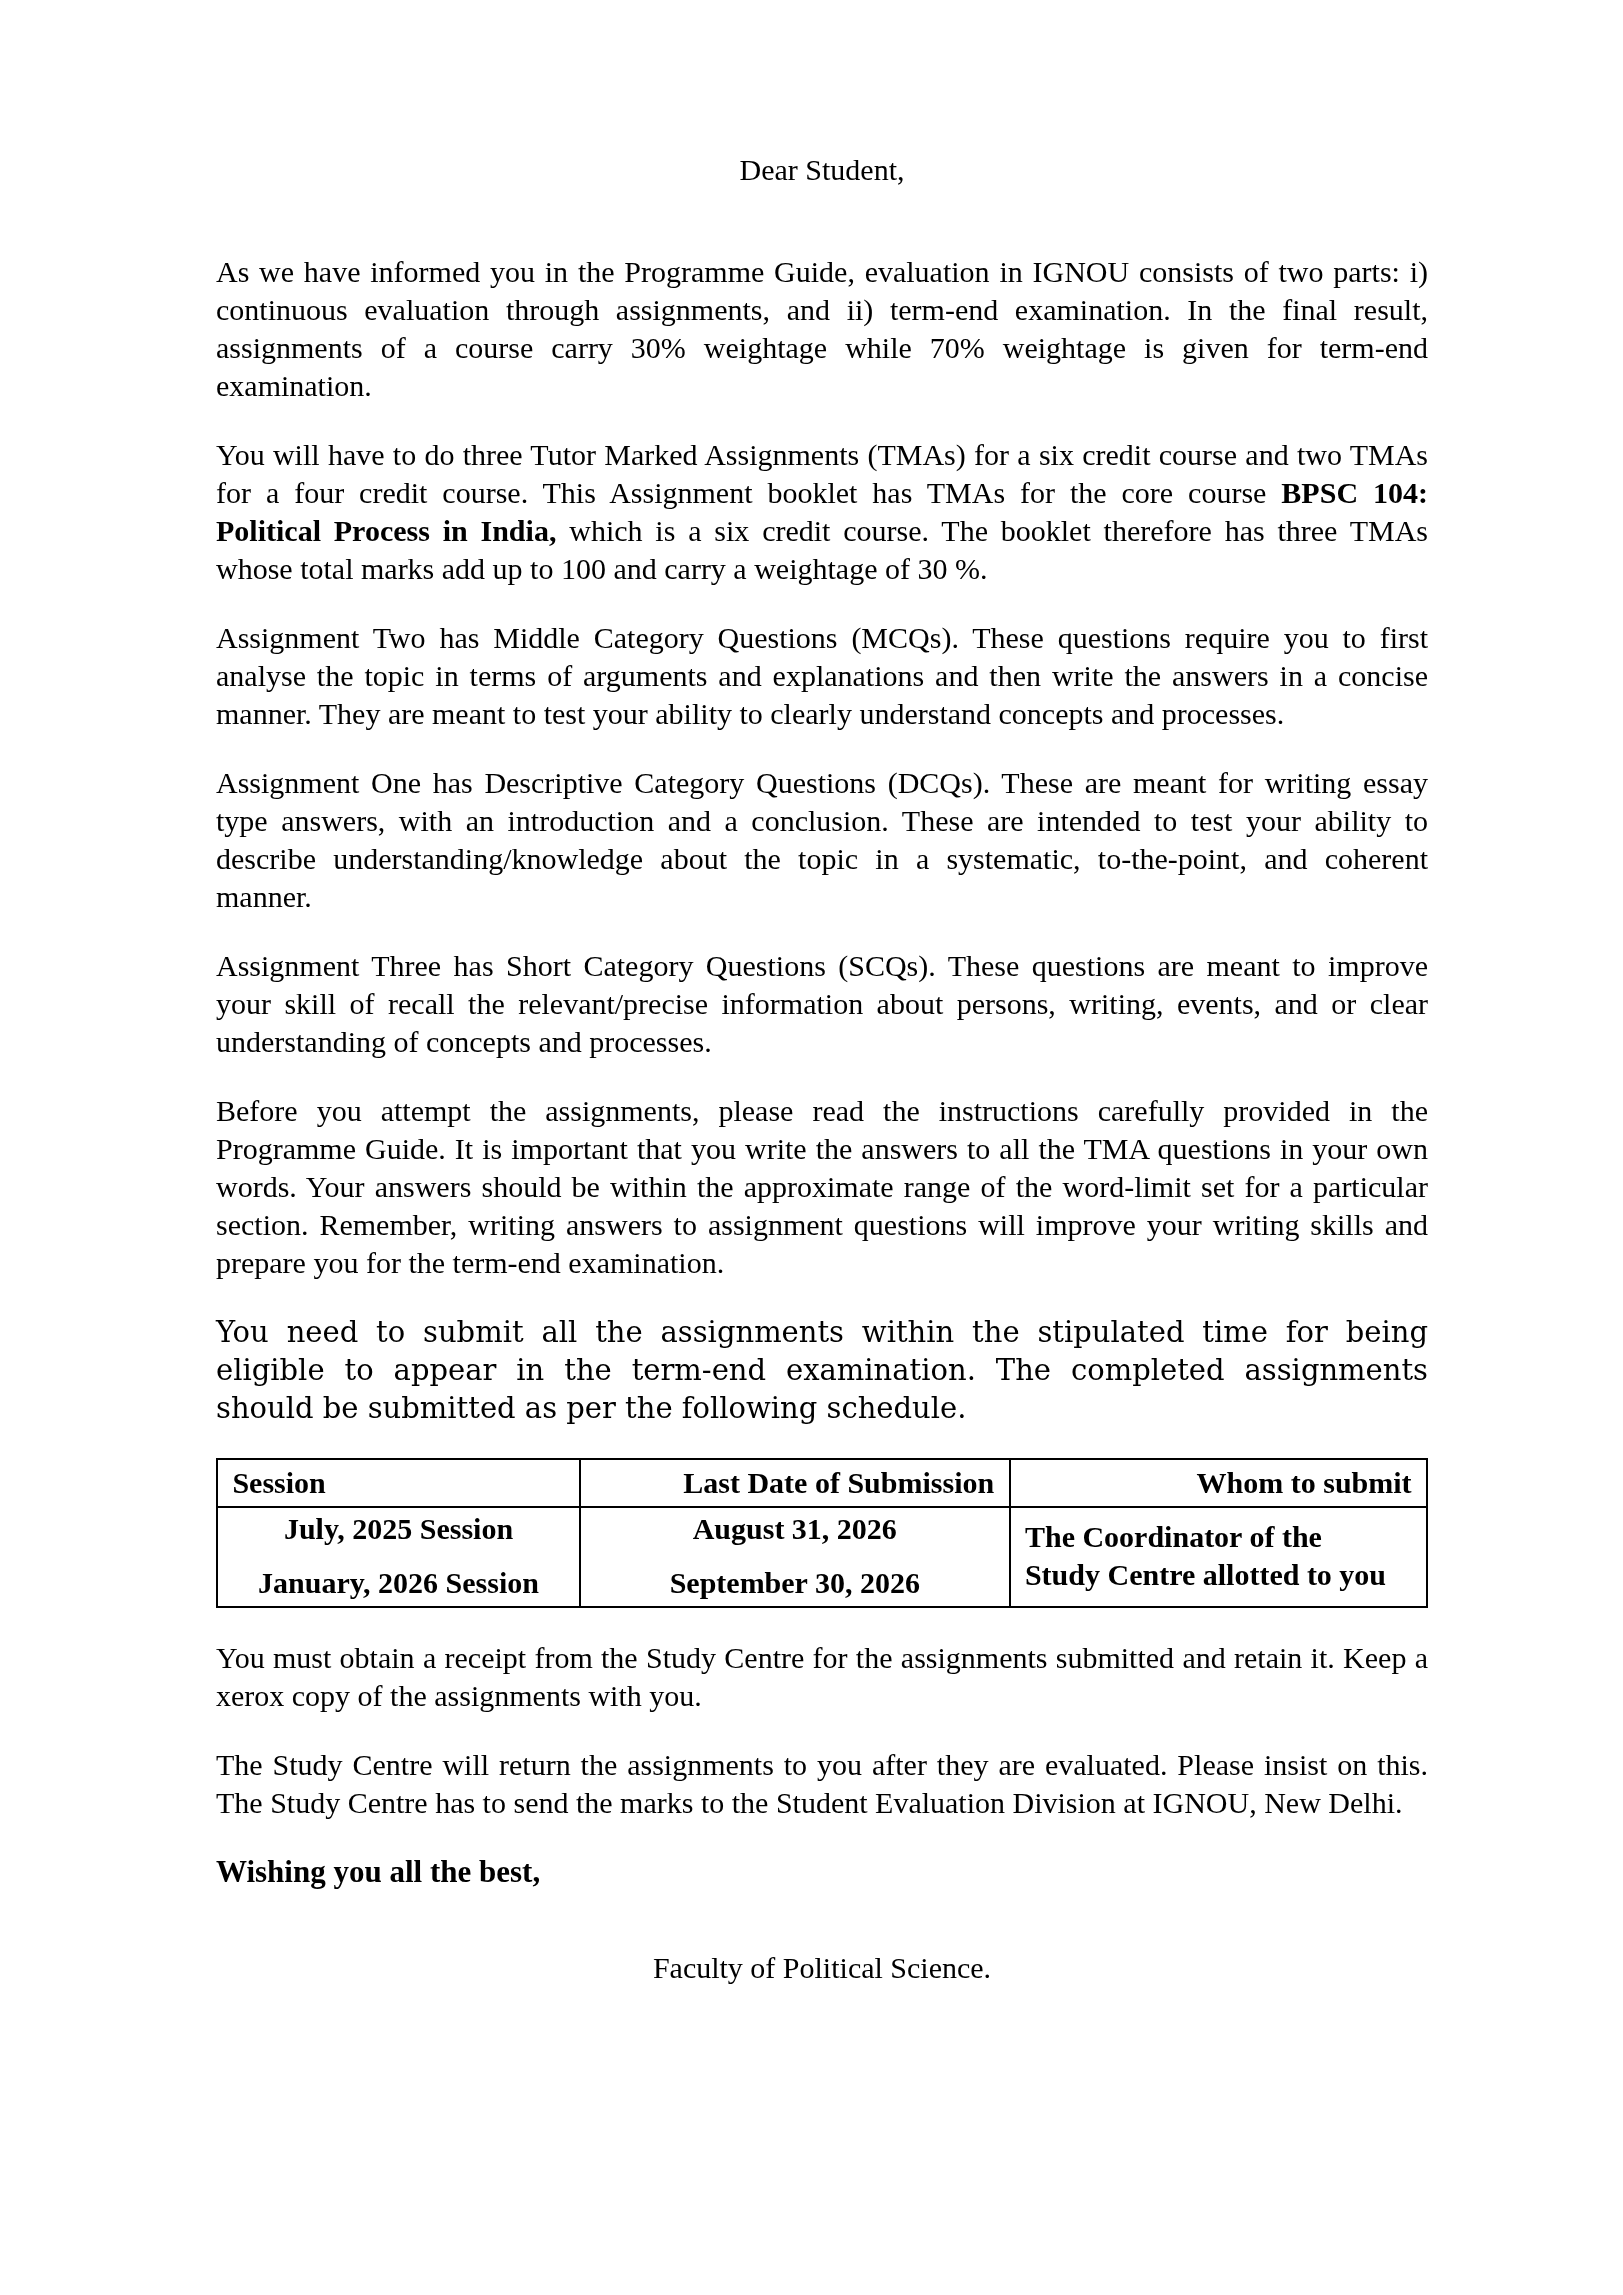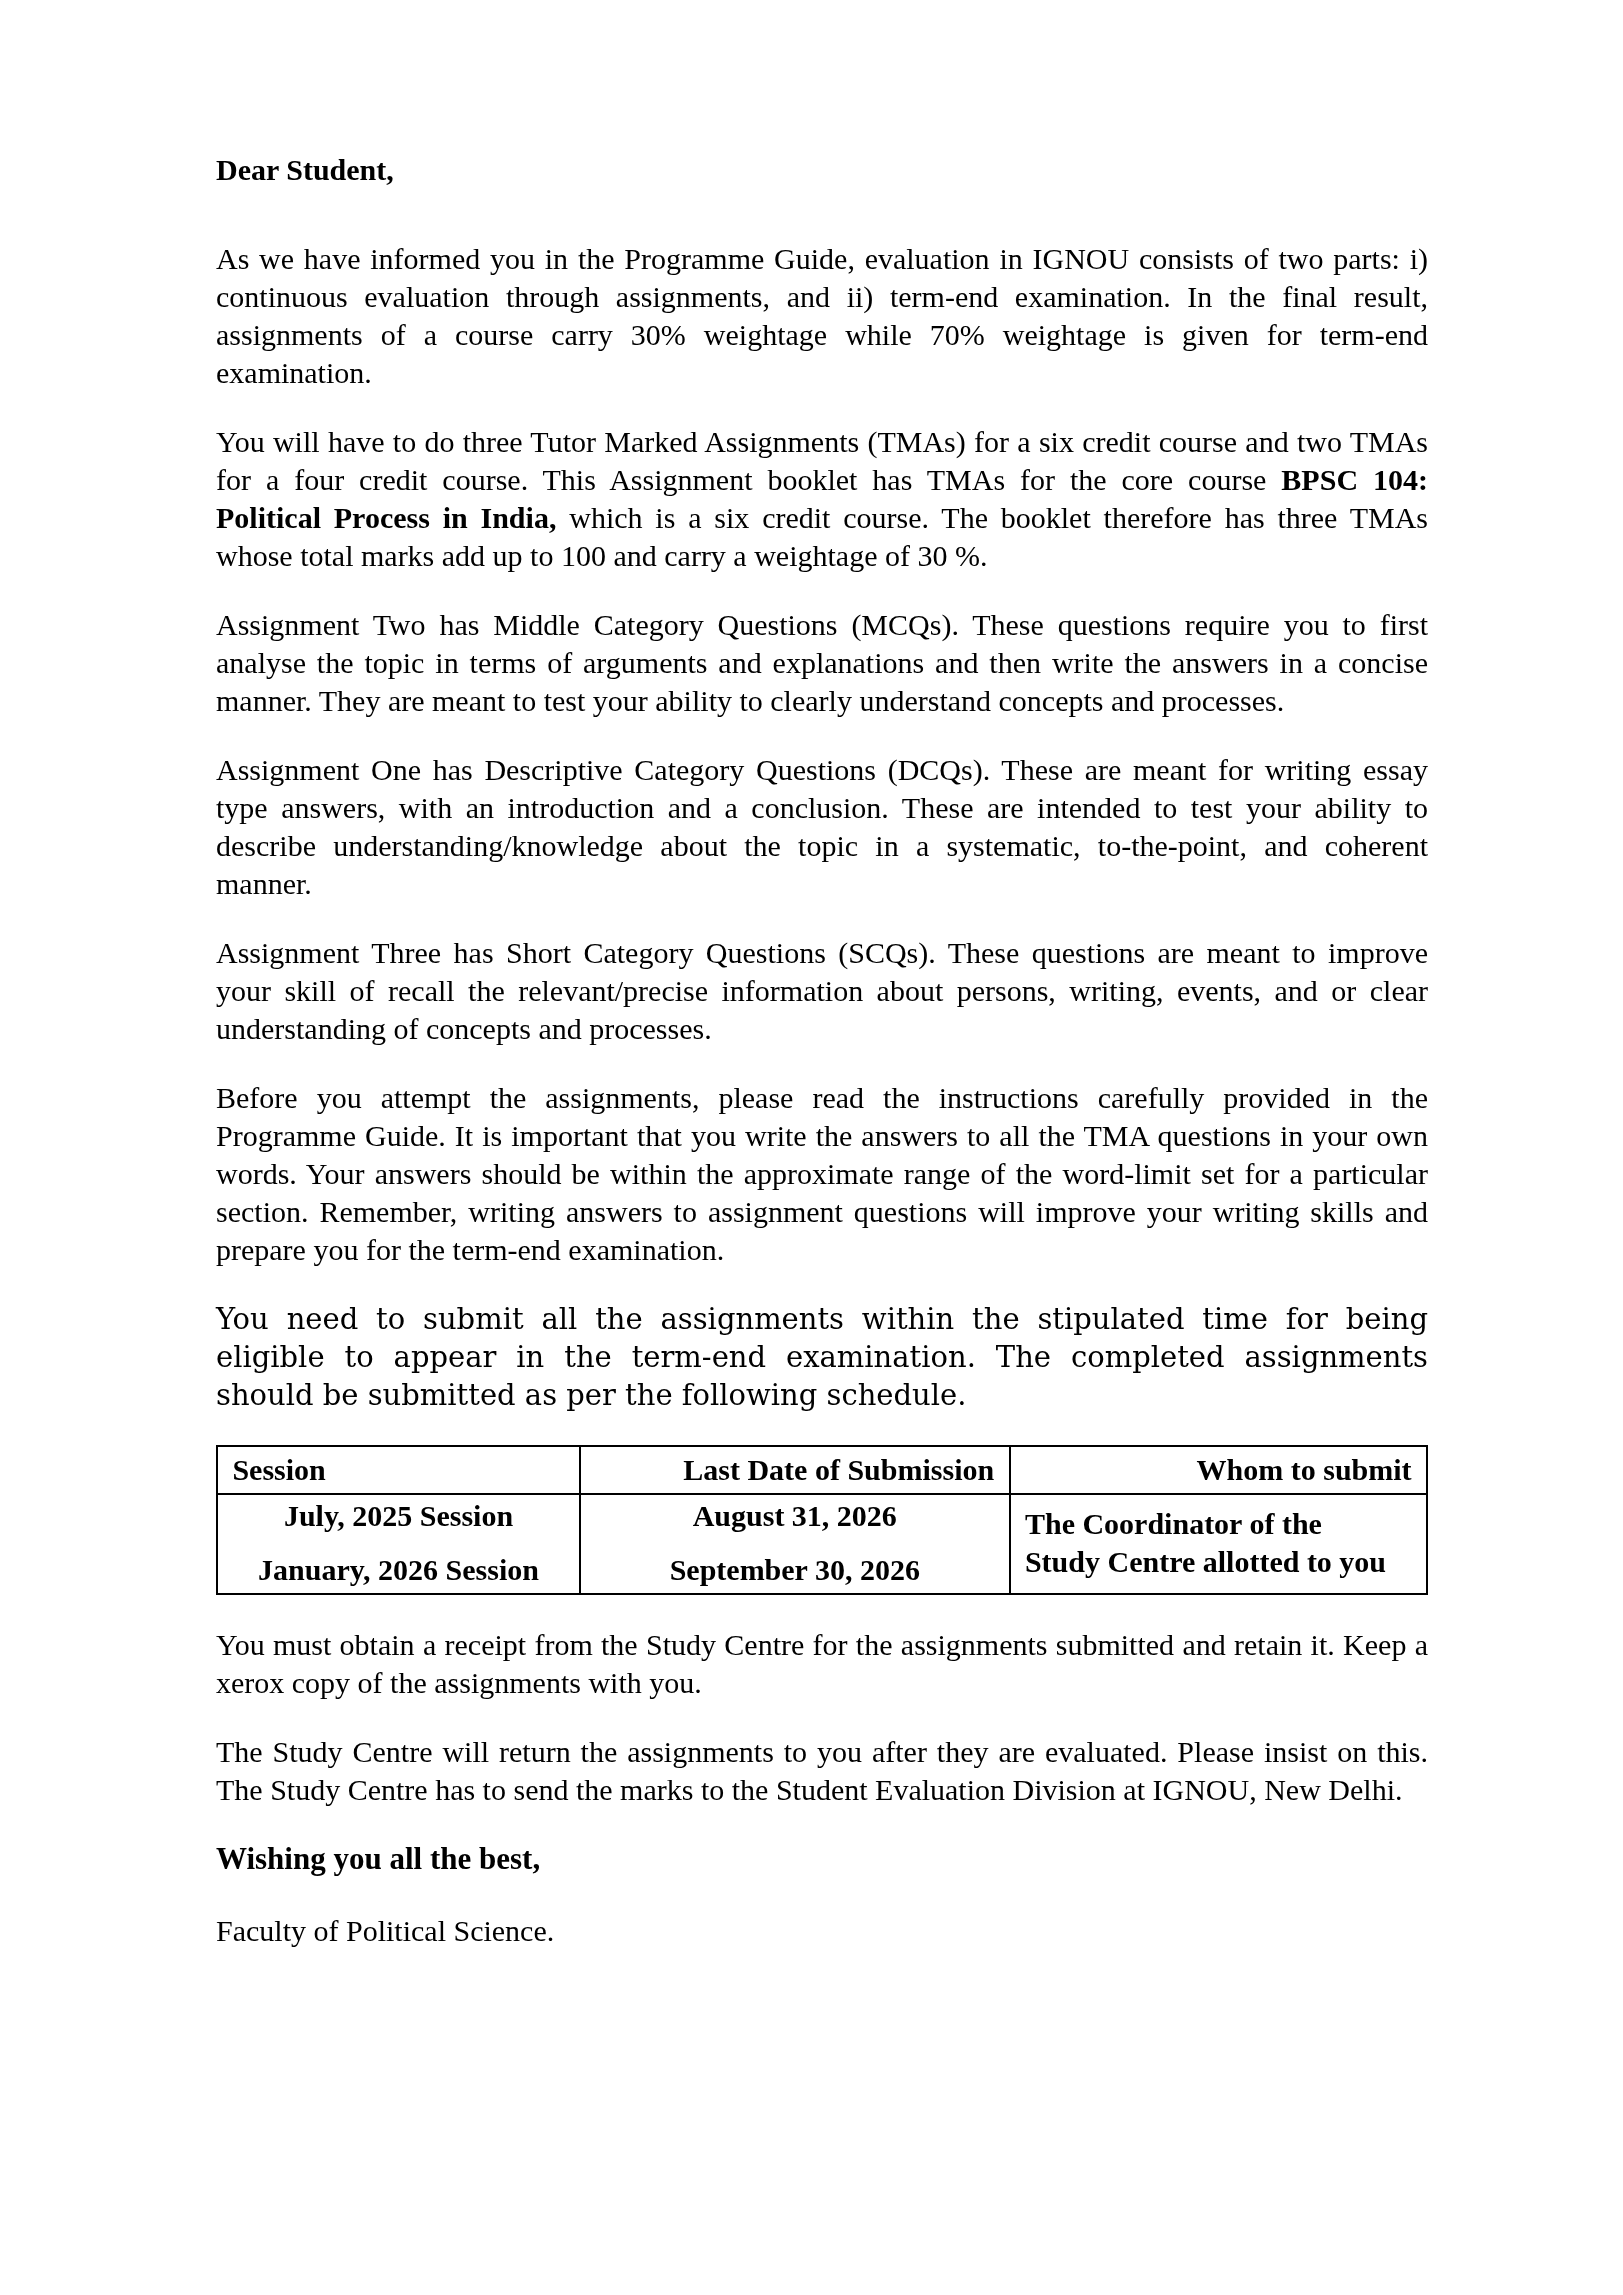--- a/index.html
+++ b/index.html
@@ -23,23 +23,22 @@
     width: 1212px;
   }
   .para {
     margin: 0 0 31px 0;
     font-size: 30px;
     line-height: 38px;
     text-align: justify;
     text-justify: inter-word;
   }
   .greeting {
-    margin-bottom: 51px;
-    text-align: left;
-    font-weight: bold;
+    margin-bottom: 64px;
+    text-align: center;
   }
   .bold-run {
     font-weight: bold;
   }
   
   .p-alt {
     font-family: "DejaVu Serif", serif;
     font-size: 29px;
   }
   table.schedule {
@@ -74,22 +73,22 @@
     vertical-align: middle;
   }
   .cell-line { display: block; }
   .cell-line.gap { margin-top: 15.7px; }
   .closing {
     font-weight: bold;
     text-align: left;
     font-size: 31px;
   }
   .signature {
-    margin-top: 34px;
-    text-align: left;
+    margin-top: 58px;
+    text-align: center;
   }
 </style>
 </head>
 <body>
 
 <div class="page">
   <div class="content">
 
     <p class="para greeting">Dear Student,</p>
 

